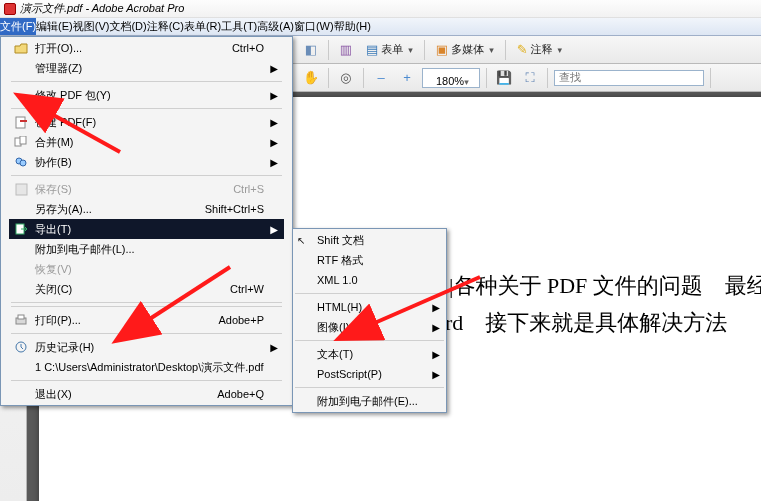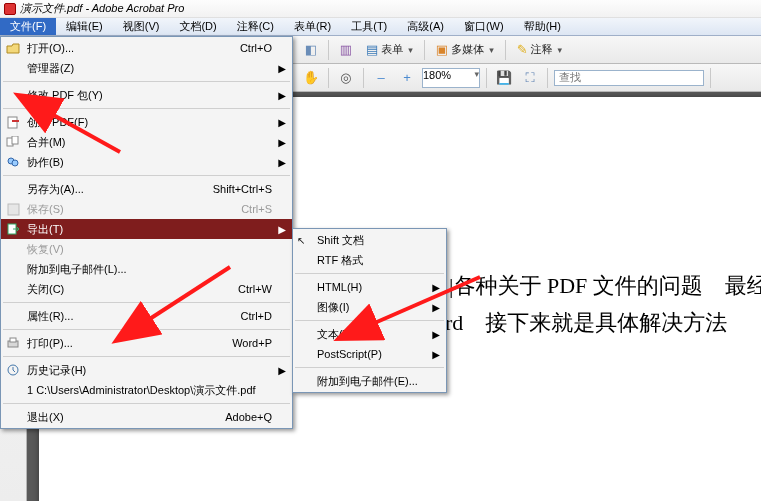--- a/index.html
+++ b/index.html
@@ -1,40 +1,40 @@
 <!DOCTYPE html>
 <html><head>
 <meta charset="utf-8">
 <style>
   * { box-sizing: border-box; margin: 0; padding: 0; }
   body { font-family: "Microsoft YaHei", Tahoma, Arial, sans-serif; font-size: 12px; background: #fff; width: 761px; height: 501px; overflow: hidden; position: relative; }
   .titlebar { height: 18px; background: linear-gradient(#fdfdfd,#f2f2f2); display: flex; align-items: center; padding-left: 4px; gap: 4px; border-bottom: 1px solid #e0e0e0; font-style: italic; }
   .titlebar .pdf-icon { width: 12px; height: 12px; background: #d33; border: 1px solid #900; border-radius: 2px; }
   .titlebar .title { font-size: 11px; color: #000; }
   .menubar { height: 18px; background: linear-gradient(#f1f5fb,#dde6f3); display: flex; align-items: stretch; border-bottom: 1px solid #9fafc8; }
-  .menubar .mitem { padding: 2px 10px; font-size: 11px; color: #000; display: flex; align-items: center; cursor: default; }
+  .menubar .mitem { padding: 2px 0; font-size: 11px; color: #000; display: flex; align-items: center; cursor: default; }
   .menubar .mitem.active { background: #316ac5; color: #fff; }
   .toolbar1, .toolbar2 { height: 28px; background: linear-gradient(#f7f7f7,#e9e9e9); border-bottom: 1px solid #b9b9b9; display: flex; align-items: center; padding: 0 4px; gap: 4px; position: relative; }
   .tb-btn { height: 22px; min-width: 22px; border: 1px solid transparent; border-radius: 2px; display: flex; align-items: center; justify-content: center; padding: 0 4px; gap: 3px; font-size: 11px; color: #222; }
   .tb-btn.icon-only { width: 22px; padding: 0; }
   .tb-sep { width: 1px; height: 20px; background: #c9c9c9; margin: 0 2px; }
   .glyph { font-family: Arial, sans-serif; font-size: 13px; line-height: 1; }
   .dropdown-arrow::after { content: "▾"; font-size: 9px; color: #555; margin-left: 2px; }
-  .zoom-box { height: 20px; width: 58px; border: 1px solid #9bb3cc; background: #fff; display: flex; align-items: flex-start; padding: 0 0; font-size: 11px; }
+  .zoom-box { height: 20px; width: 58px; border: 1px solid #9bb3cc; background: #fff; display: flex; align-items: flex-end; padding: 0 13px; font-size: 11px; }
   .search-box { height: 16px; width: 150px; border: 1px solid #9bb3cc; background: #fff; display: flex; align-items: center; padding: 0 4px; font-size: 11px; color: #777; }
   .workspace { position: absolute; top: 92px; left: 0; right: 0; bottom: 0; background: #595959; }
   .sidepane { position: absolute; left: 0; top: 0; width: 27px; bottom: 0; background: linear-gradient(#f7f7f7,#ededed); border-right: 1px solid #b5b5b5; }
   .docarea { position: absolute; left: 27px; top: 0; right: 0; bottom: 0; background: #595959; }
   .page { position: absolute; left: 12px; top: 5px; width: 900px; height: 1200px; background: #fff; box-shadow: 0 0 6px rgba(0,0,0,.4); padding: 60px 50px; }
   .page p { font-family: "SimSun","Songti SC",serif; font-size: 22px; color: #000; line-height: 1.7; white-space: nowrap; }
   
-  .menu { position: absolute; top: 36px; left: 0; width: 293px; background: #f4f4f4; border: 1px solid #7a96b5; box-shadow: 2px 2px 4px rgba(0,0,0,.4); z-index: 100; padding: 1px 0; }
+  .menu { position: absolute; top: 36px; left: 0; width: 293px; background: #f4f4f4; border: 1px solid #7a96b5; box-shadow: 2px 2px 4px rgba(0,0,0,.4); z-index: 100; padding: 1px 8px; }
   .menu .mi { height: 20px; display: flex; align-items: center; position: relative; padding: 0 20px 0 26px; font-size: 11px; color: #000; }
   .menu .mi.disabled { color: #9a9a9a; }
-  .menu .mi.hilite { background: #7f1d1d; color: #fff; }
+  .menu .mi.hilite { background: #0f172a; color: #fff; }
   .menu .mi .ic { position: absolute; left: 4px; width: 16px; height: 16px; display: flex; align-items: center; justify-content: center; }
   .menu .mi .sc { position: absolute; right: 20px; font-size: 11px; }
   .menu .mi .arrow { position: absolute; right: 6px; font-size: 10px; }
   .menu .sep { height: 1px; background: #cfcfcf; margin: 3px 2px; }
   
   .submenu { position: absolute; top: 228px; left: 292px; width: 155px; background: #f4f4f4; border: 1px solid #7a96b5; box-shadow: 2px 2px 4px rgba(0,0,0,.4); z-index: 101; padding: 1px 0; }
   .submenu .mi { padding: 0 16px 0 24px; }
   
   .arrow-svg { position: absolute; z-index: 200; pointer-events: none; }
   .ic svg { display: block; }
@@ -174,68 +174,64 @@
     <span class="ic">
         <svg width="14" height="12">
           <circle cx="5" cy="5" r="3" fill="#9cf" stroke="#36a"></circle>
           <circle cx="9" cy="7" r="3" fill="#9cf" stroke="#36a"></circle>
         </svg>
       </span>
     <span>协作(B)</span>
     <span class="arrow">▶</span>
   </div>
   <div class="sep"></div>
+  <div class="mi disabled">
+    <span class="ic">
+        <svg width="13" height="13">
+          <rect x="1" y="1" width="11" height="11" fill="#e6e6e6" stroke="#bbb"></rect>
+        </svg>
+      </span>
+    <span>保存(S)</span>
+    <span class="sc">Ctrl+S</span>
+  </div>
   <div class="mi">
     <span>另存为(A)...</span>
     <span class="sc">Shift+Ctrl+S</span>
-  </div>
-  <div class="mi disabled">
-    <span class="ic">
-        <svg width="13" height="13">
-          <rect x="1" y="1" width="11" height="11" fill="#e6e6e6" stroke="#bbb"></rect>
-        </svg>
-      </span>
-    <span>保存(S)</span>
-    <span class="sc">Ctrl+S</span>
   </div>
   <div class="mi hilite">
     <span class="ic">
         <svg width="13" height="12">
           <rect x="1" y="1" width="8" height="10" fill="#fff" stroke="#3a6"></rect>
           <path d="M6 6h6M10 4l2 2-2 2" fill="none" stroke="#3a6"></path>
         </svg>
       </span>
     <span>导出(T)</span>
     <span class="arrow">▶</span>
   </div>
+  <div class="mi">
+    <span>附加到电子邮件(L)...</span>
+  </div>
   <div class="mi disabled">
     <span>恢复(V)</span>
   </div>
   <div class="mi">
-    <span>附加到电子邮件(L)...</span>
-  </div>
-  <div class="mi">
     <span>关闭(C)</span>
     <span class="sc">Ctrl+W</span>
   </div>
   <div class="sep"></div>
-  <div class="mi">
-    <span>属性(R)...</span>
-    <span class="sc">Ctrl+D</span>
-  </div>
   <div class="sep"></div>
   <div class="mi">
     <span class="ic">
         <svg width="14" height="12">
           <rect x="2" y="4" width="10" height="6" fill="#d8d8d8" stroke="#888"></rect>
           <rect x="4" y="1" width="6" height="4" fill="#fff" stroke="#888"></rect>
         </svg>
       </span>
     <span>打印(P)...</span>
-    <span class="sc">Word+P</span>
+    <span class="sc">Adobe+P</span>
   </div>
   <div class="sep"></div>
   <div class="mi">
     <span class="ic">
         <svg width="13" height="13">
           <circle cx="6" cy="6" r="5" fill="none" stroke="#47a"></circle>
           <path d="M6 3v3l2 2" stroke="#47a" fill="none"></path>
         </svg>
       </span>
     <span>历史记录(H)</span>
@@ -251,20 +247,23 @@
   </div>
 </div>
 
 <div class="submenu menu" style="top:228px;left:292px;width:155px">
   <div class="mi">
     <span style="position:absolute;left:4px;font-size:10px">↖</span>
     <span>Shift 文档</span>
   </div>
   <div class="mi">
       <span>RTF 格式</span>
+    </div>
+  <div class="mi">
+      <span>XML 1.0</span>
     </div>
   <div class="sep"></div>
   <div class="mi">
       <span>HTML(H)</span>
       <span class="arrow">▶</span>
     </div>
   <div class="mi">
       <span>图像(I)</span>
       <span class="arrow">▶</span>
     </div>

